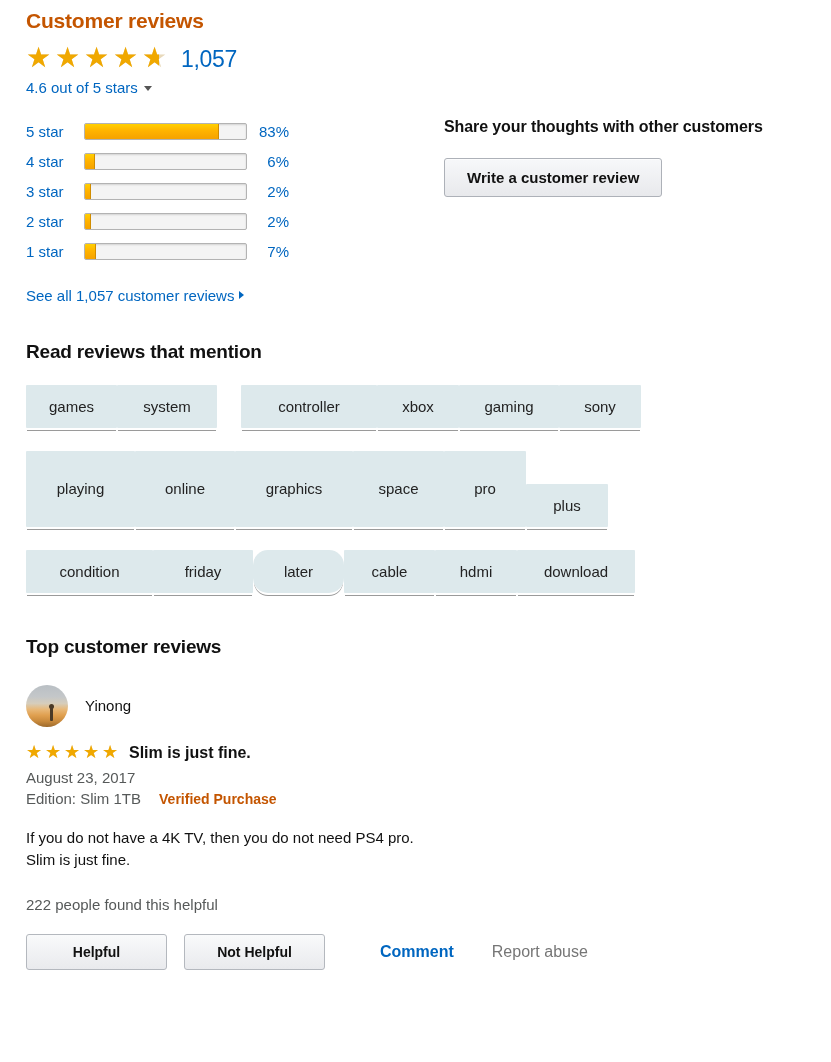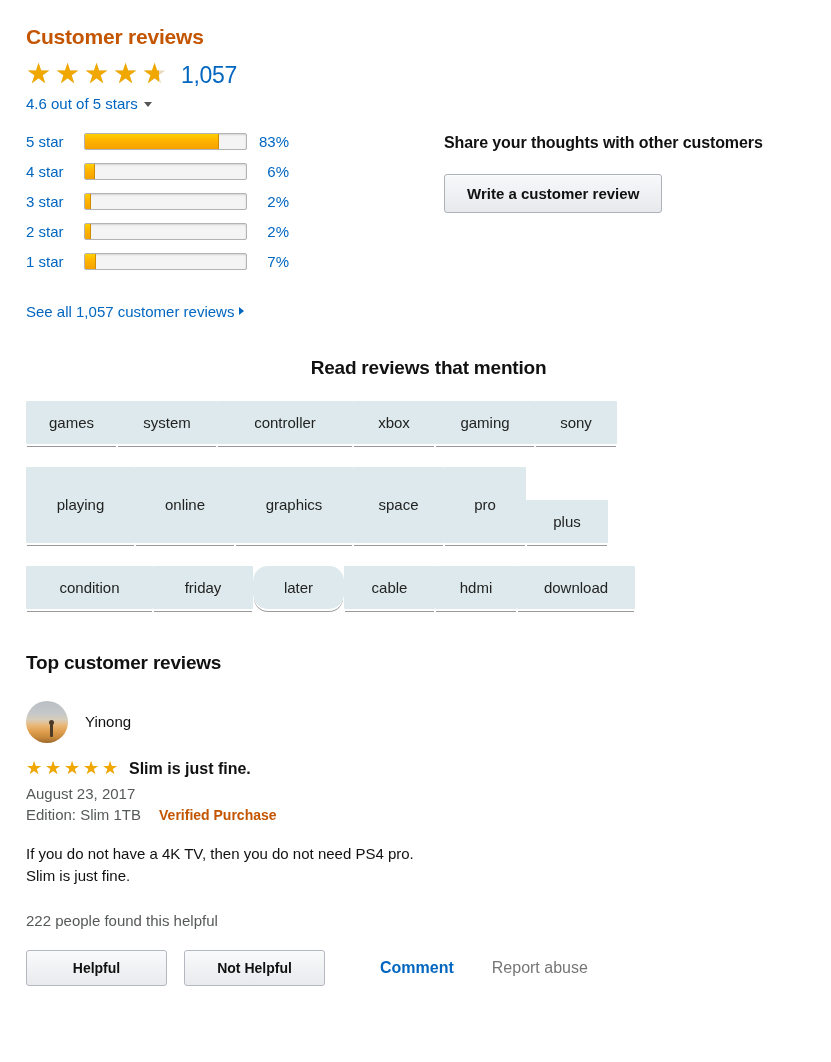--- a/index.html
+++ b/index.html
@@ -4,21 +4,21 @@
 <style>
   * { box-sizing: border-box; }
   html, body {
     margin: 0; padding: 0;
     background: #ffffff;
     font-family: "Liberation Sans", sans-serif;
     color: #111111;
   }
   body { width: 831px; height: 1062px; overflow: hidden; position: relative; }
 
-  .page { padding: 16px 0 0 26px; width: 831px; }
+  .page { padding: 0 0 0 26px; width: 831px; }
 
   
   .h-customer-reviews {
     font-size: 21px; font-weight: bold; color: #c45500;
     letter-spacing: -0.2px; padding-top: 9px; margin: 0;
   }
   .h-section {
     font-size: 19px; font-weight: bold; color: #111111;
     letter-spacing: -0.2px; margin: 0;
   }
@@ -54,21 +54,21 @@
   }
   .caret-down {
     width: 0; height: 0; border-left: 4px solid transparent;
     border-right: 4px solid transparent; border-top: 5px solid #555555;
     display: inline-block; margin-top: 2px;
   }
 
   
   .hist-wrap { display: flex; margin-top: 21px; }
   .hist { width: 300px; }
-  .hist-row { display: flex; height: 30px; }
+  .hist-row { display: flex; align-items: center; height: 30px; }
   .hist-label {
     width: 58px; font-size: 15px; color: #0066c0; white-space: nowrap;
   }
   .hist-track {
     position: relative; width: 163px; height: 17px;
     background: #f4f4f4; border: 1px solid #b3b3b3;
     border-radius: 2px; overflow: hidden;
     box-shadow: inset 0 1px 2px rgba(0,0,0,0.14);
   }
   .hist-fill {
@@ -101,21 +101,21 @@
     display: inline-flex; align-items: center; gap: 5px;
     text-decoration: none; cursor: pointer;
   }
   .arrow-right {
     width: 0; height: 0; border-top: 4px solid transparent;
     border-bottom: 4px solid transparent; border-left: 5px solid #0066c0;
     display: inline-block;
   }
 
   
-  .mention-head { margin-top: 36px; text-align: center; }
+  .mention-head { margin-top: 36px; }
   .tag-rows { margin-top: 22px; }
   .tag-row { display: flex; margin-bottom: 23px; }
   .tag {
     background: #dde9ec; border: none; border-radius: 1px;
     color: #232323; font-family: "Liberation Sans", sans-serif;
     font-size: 15px; text-align: center;
     padding: 13px 10px 13px 10px;
     box-shadow: 0 3px 0 -1px #ffffff, 0 4px 0 -1px #9a9a9a;
     cursor: pointer; white-space: nowrap;
   }
@@ -259,21 +259,21 @@
     <span class="arrow-right"></span>
   </a>
 
   
   <h2 class="h-section mention-head">Read reviews that mention</h2>
 
   <div class="tag-rows" id="tag-rows">
       <div class="tag-row">
         <button class="tag" style="min-width: 91px;">games</button>
         <button class="tag" style="min-width: 100px;">system</button>
-        <button class="tag" style="min-width: 136px;">controller</button>
+        <button class="tag" style="min-width: 136px; margin-left: 24px;">controller</button>
         <button class="tag" style="min-width: 82px;">xbox</button>
         <button class="tag" style="min-width: 100px;">gaming</button>
         <button class="tag" style="min-width: 82px;">sony</button>
       </div>
       <div class="tag-row">
         <button class="tag" style="min-width: 109px;">playing</button>
         <button class="tag" style="min-width: 100px;">online</button>
         <button class="tag" style="min-width: 118px;">graphics</button>
         <button class="tag" style="min-width: 91px;">space</button>
         <button class="tag" style="min-width: 82px;">pro</button>

